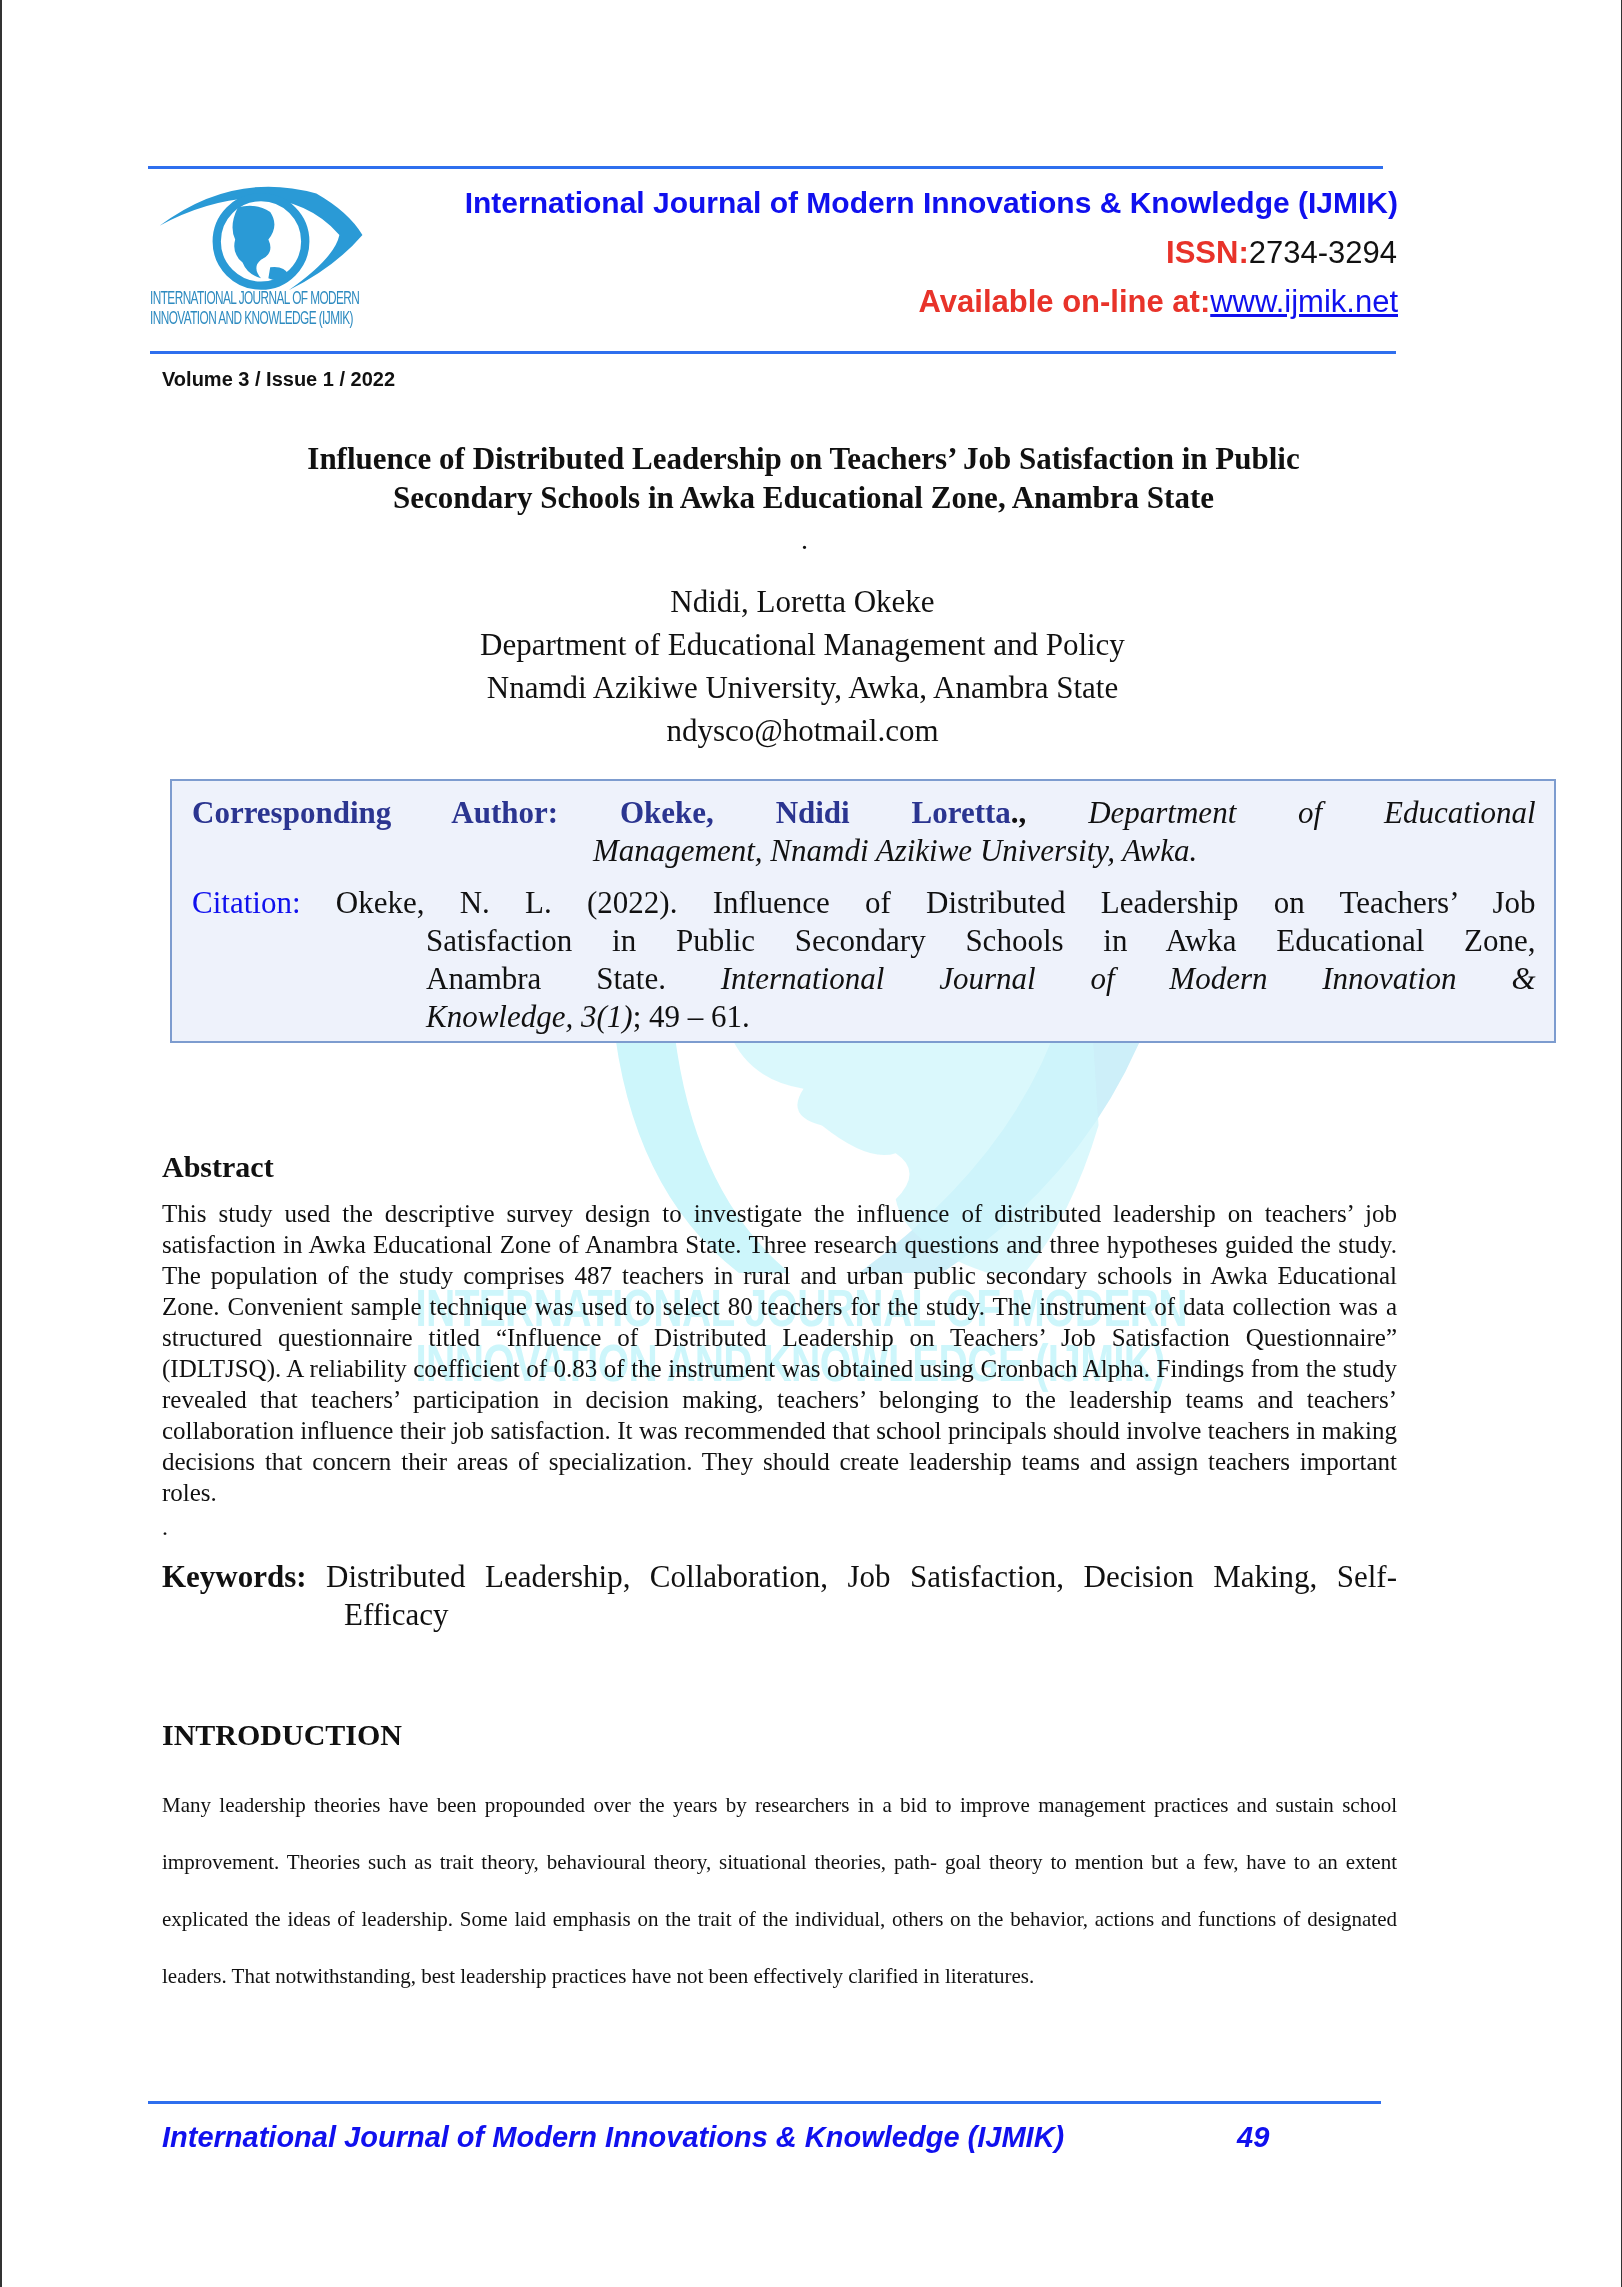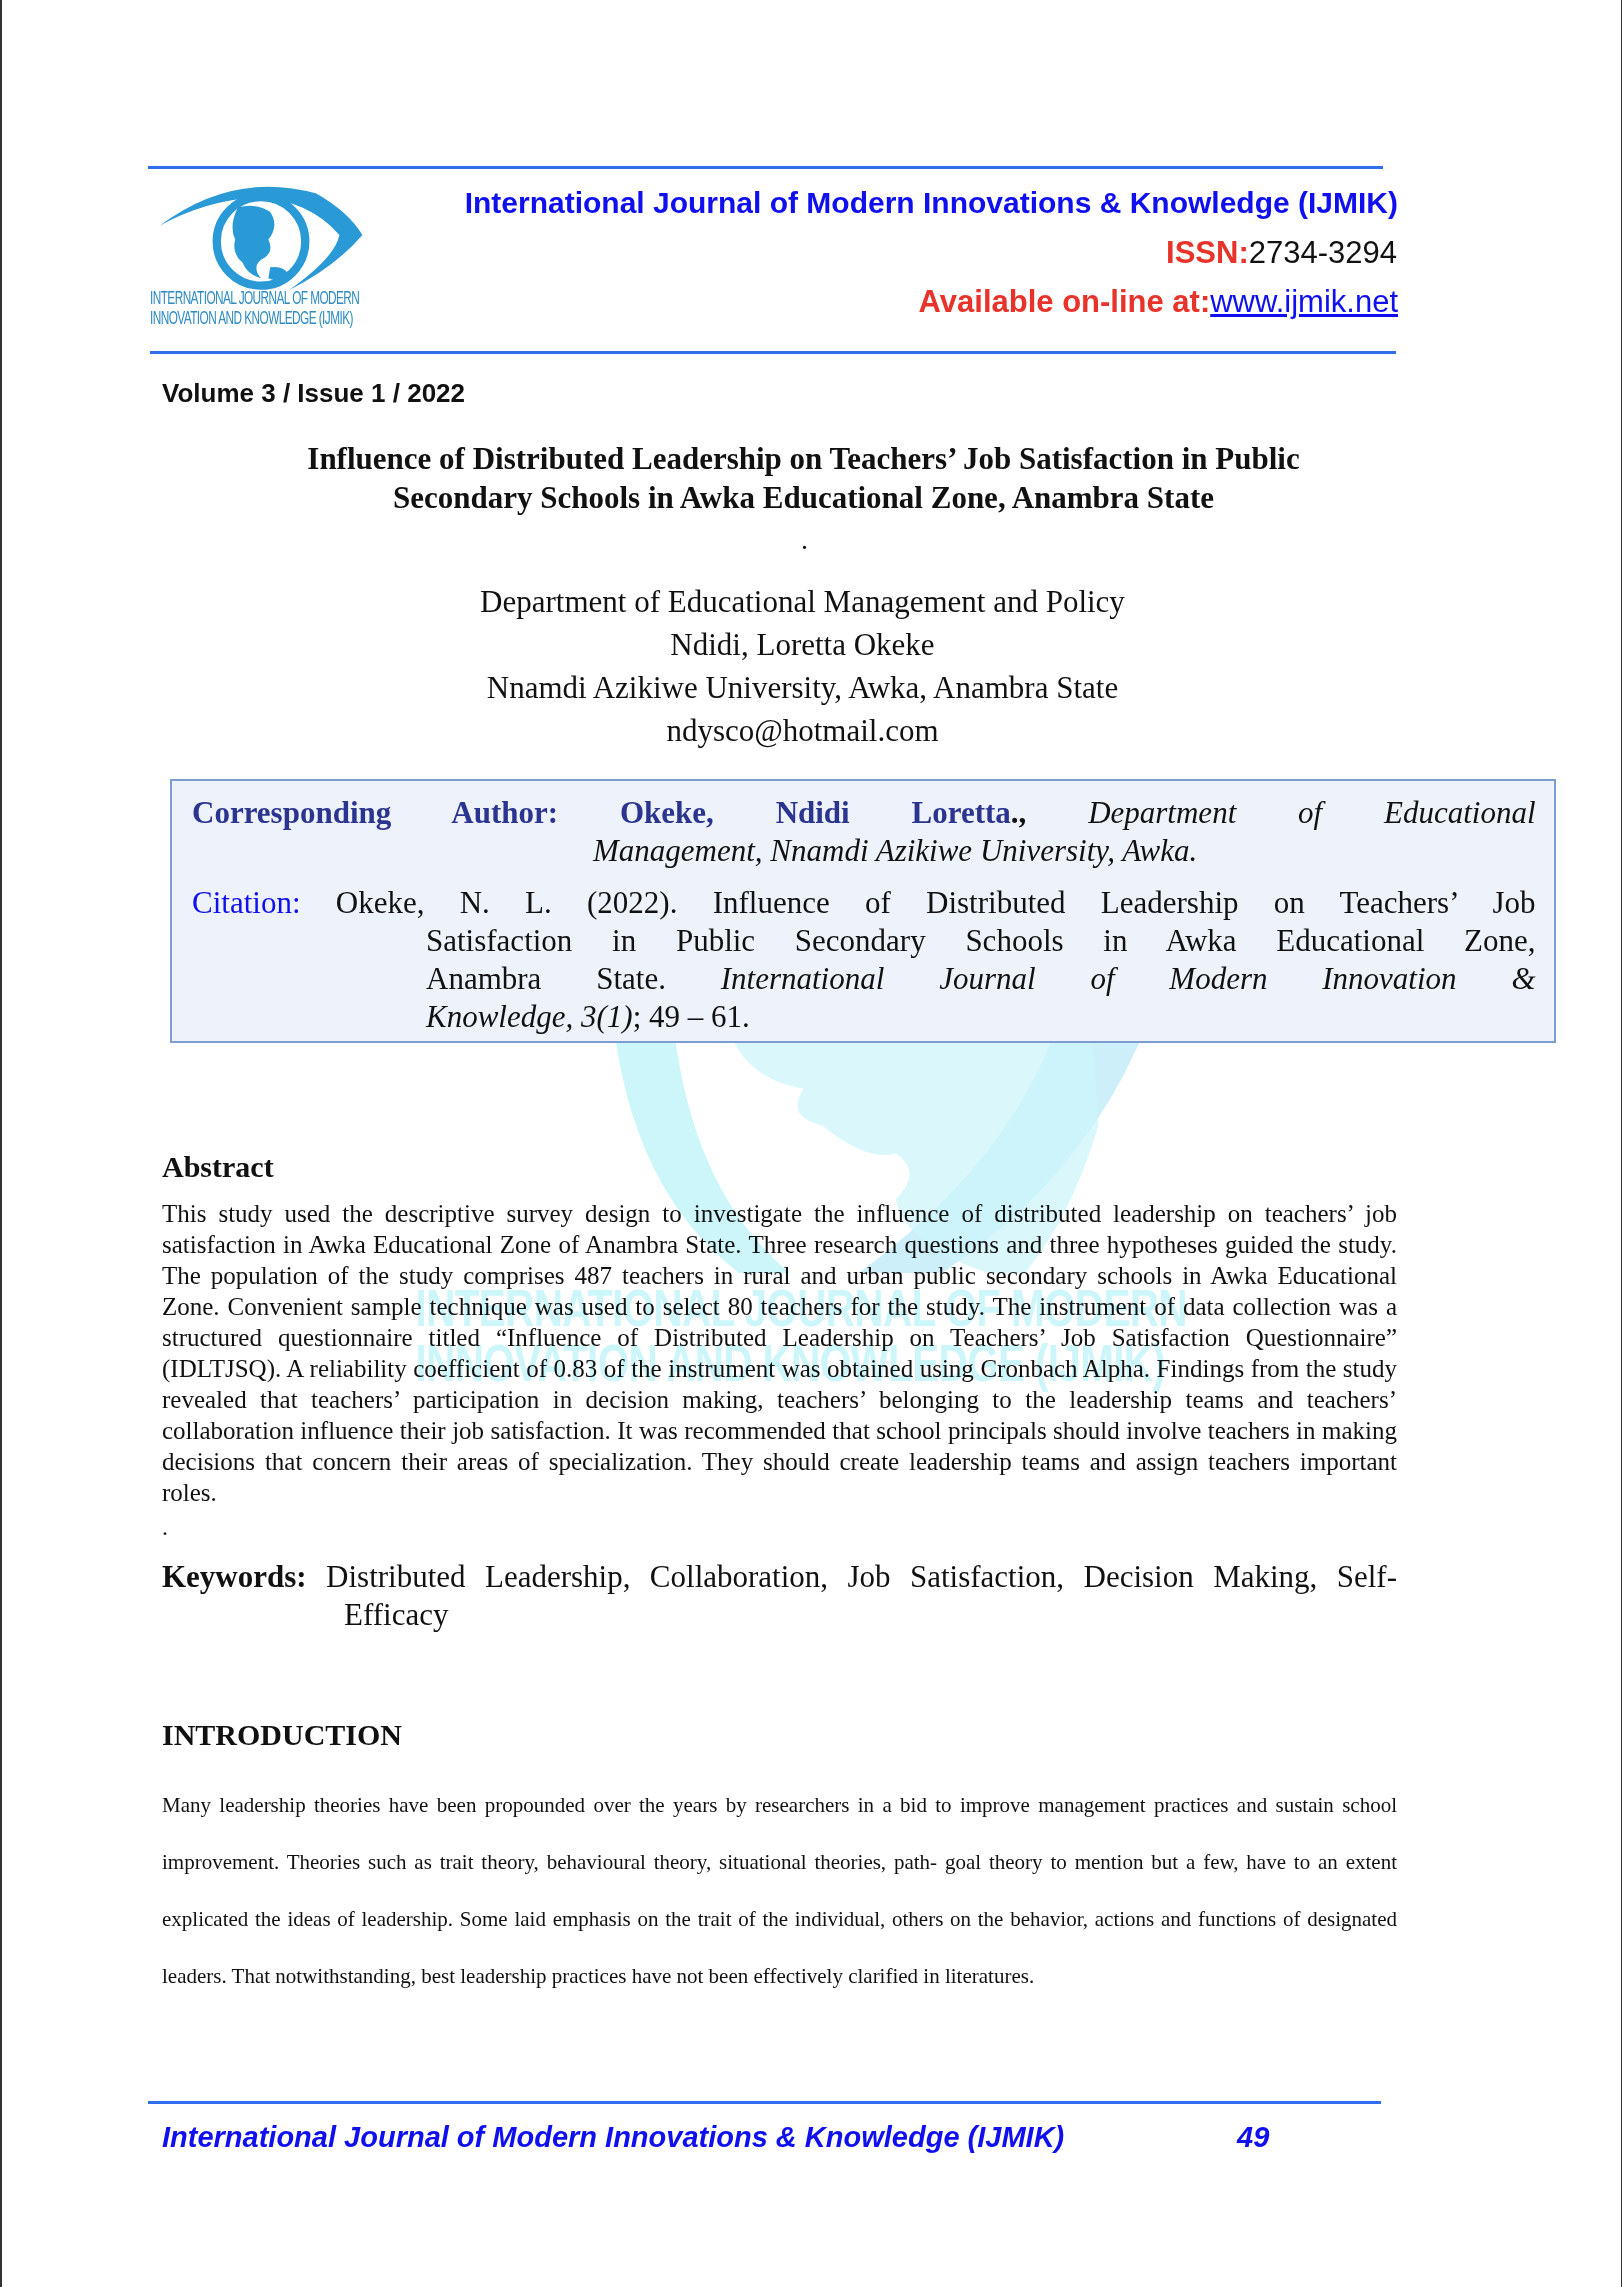--- a/index.html
+++ b/index.html
@@ -47,22 +47,22 @@
     .issn .lbl { color: #e8332a; font-weight: bold; }
     .issn .val { color: #111; }
     .online {
       position: absolute; right: 225px; top: 284px;
       font-family: "Liberation Sans", sans-serif; font-size: 31px; white-space: nowrap;
     }
     .online .lbl { color: #e8332a; font-weight: bold; }
     .online a { color: #1010ee; text-decoration: underline; }
 
     .volume {
-      position: absolute; left: 162px; top: 378px;
-      font-family: "Liberation Sans", sans-serif; font-weight: bold; font-size: 26px;
+      position: absolute; left: 162px; top: 368px;
+      font-family: "Liberation Sans", sans-serif; font-weight: bold; font-size: 20px;
     }
 
     .title {
       position: absolute; left: 185px; width: 1237px; top: 439px;
       text-align: center; font-weight: bold; font-size: 31px; line-height: 39px;
     }
     .title .l2 { display: block; padding-left: 0; }
     .dot { position: absolute; left: 801px; top: 524px; font-size: 28px; }
 
     .authors {
@@ -153,22 +153,22 @@
 
 <div class="volume">Volume 3 / Issue 1 / 2022</div>
 
 <div class="title">
   <span class="l1" style="display:block;">Influence of Distributed Leadership on Teachers’ Job Satisfaction in Public</span>
   <span class="l2">Secondary Schools in Awka Educational Zone, Anambra State</span>
 </div>
 <div class="dot">.</div>
 
 <div class="authors">
+  <div>Ndidi, Loretta Okeke</div>
   <div>Department of Educational Management and Policy</div>
-  <div>Ndidi, Loretta Okeke</div>
   <div>Nnamdi Azikiwe University, Awka, Anambra State</div>
   <div>ndysco@hotmail.com</div>
 </div>
 
 <div class="cite-box">
   <div class="row corr">
     <div class="justify">
       <span class="lbl">Corresponding Author:</span>
       <span class="name">Okeke, Ndidi Loretta</span><b>.,</b>
       <i>Department of Educational</i>

